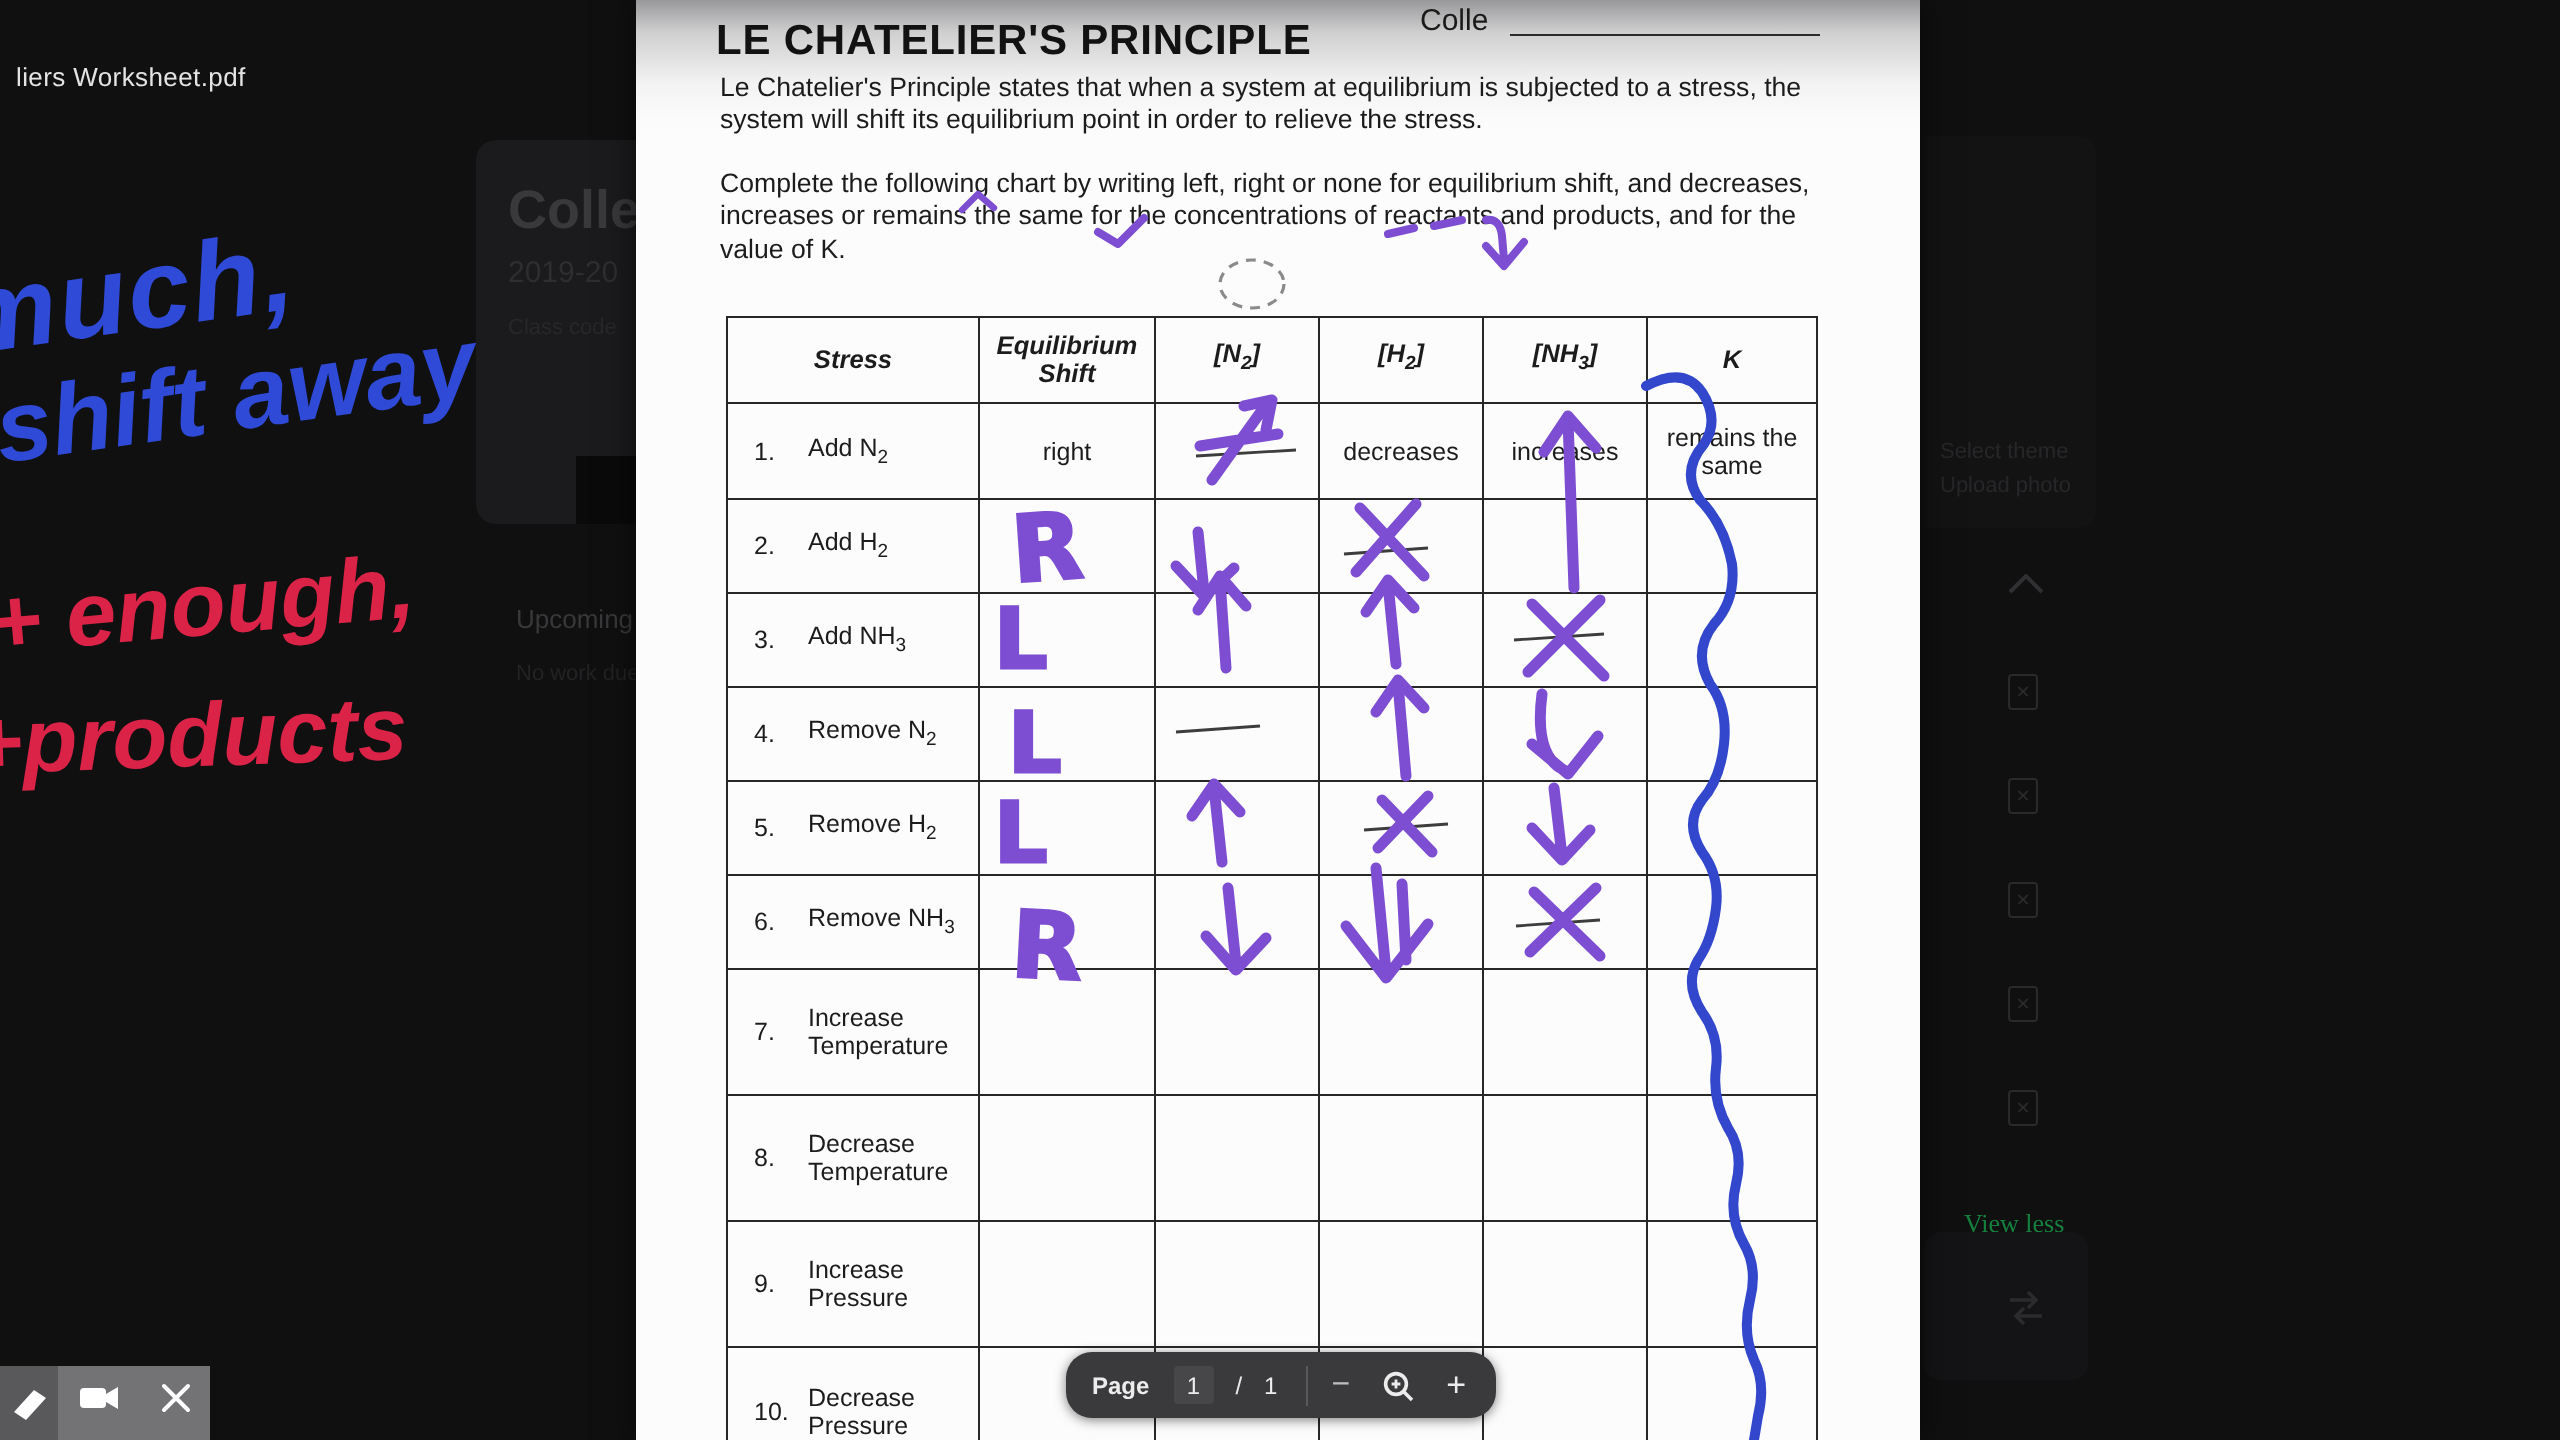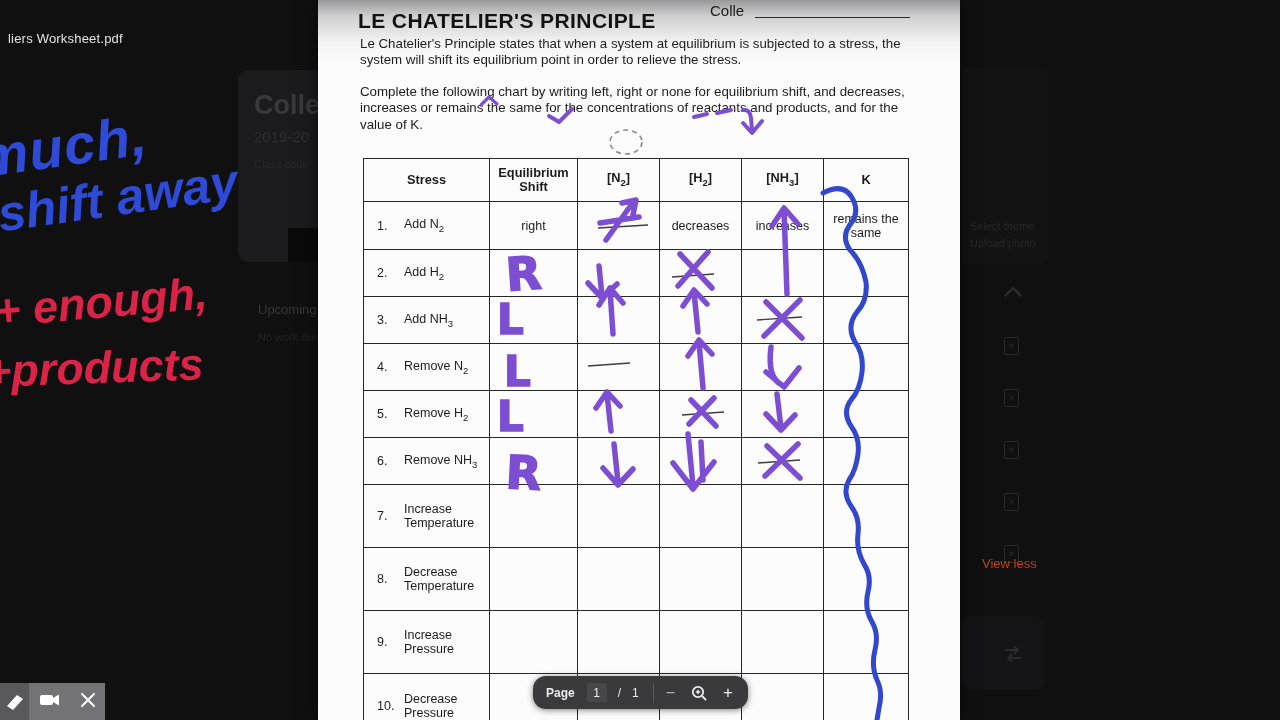--- a/index.html
+++ b/index.html
@@ -14,21 +14,21 @@
   .cc-year{left:16px;top:58px;font-size:15px;color:#2e2e30;white-space:nowrap;}
   .cc-code{left:16px;top:88px;font-size:11px;color:#28282a;white-space:nowrap;}
   .cc-thumb{left:50px;top:158px;width:30px;height:34px;background:#0a0a0b;}
   .upcoming{left:258px;top:302px;font-size:13px;color:#39393b;}
   .nowork{left:258px;top:331px;font-size:11px;color:#232325;}
   .rcard{left:962px;top:68px;width:86px;height:196px;background:#131314;border-radius:0 8px 8px 0;}
   .rc-t1{left:970px;top:220px;font-size:11px;color:#27272a;}
   .rc-t2{left:970px;top:237px;font-size:11px;color:#27272a;}
   .ricon{left:1004px;width:13px;height:16px;border:1.5px solid #2a2a2c;border-radius:2px;
          display:flex;align-items:center;justify-content:center;color:#2a2a2c;font-size:9px;line-height:1;}
-  .viewless{left:982px;top:556px;font-size:13px;color:#c2410c;}
+  .viewless{left:982px;top:604px;font-size:13px;color:#15803d;font-family:Liberation Serif, serif;}
   .rcard2{left:962px;top:616px;width:82px;height:74px;background:#141416;border-radius:8px;}
 
   
   .page{left:318px;top:0;width:642px;height:720px;overflow:hidden;color:#1c1c1c;z-index:2;
         background:linear-gradient(180deg,#98989a 0px,#cfcfd0 16px,#f3f3f3 42px,#fcfcfc 62px,#fcfcfc 100%);
         box-shadow:0 0 16px rgba(0,0,0,.6);}
   .ws-title{left:40px;top:9px;font-size:21px;font-weight:bold;letter-spacing:.4px;color:#121212;white-space:nowrap;}
   .name-label{left:392px;top:2px;font-size:15px;color:#1a1a1a;}
   .name-line{left:437px;top:0;width:155px;height:17px;border-bottom:1.5px solid #2a2a2a;}
   .para{left:42px;width:556px;font-size:13.3px;line-height:16.4px;color:#1c1c1c;}
@@ -39,21 +39,21 @@
   .eq-arrow{padding:0 8px;}
 
   .ws-table{position:absolute;left:45px;top:158px;width:545px;border-collapse:collapse;table-layout:fixed;color:#1c1c1c;}
   .ws-table td,.ws-table th{border:1.5px solid #272727;padding:0;font-size:12.5px;vertical-align:middle;background:transparent;}
   .ws-table th{font-weight:bold;font-size:12.8px;line-height:14px;}
   .ws-table sub{font-size:9.5px;}
   .ctr{text-align:center;}
   .ksmall{font-size:12.3px;line-height:14px;padding:0 3px;text-align:center;}
   .stress{display:flex;align-items:center;gap:9px;padding-left:13px;text-align:left;}
   .stress .num{min-width:18px;}
-  .rh{height:43px;} .r1{height:48px;} .rn{height:47px;} .rb{height:63px;} .rl{height:64px;}
+  .rh{height:43px;font-style:italic;} .r1{height:48px;} .rn{height:47px;} .rb{height:63px;} .rl{height:64px;}
 
   
   .overlay{left:0;top:0;z-index:5;pointer-events:none;}
   .hw{position:absolute;font-weight:bold;font-style:italic;white-space:nowrap;z-index:4;transform-origin:left top;}
   .hw-b1{left:-26px;top:126px;font-size:56px;transform:rotate(-8deg);letter-spacing:1px;color:#2e4ad6;}
   .hw-b2{left:-6px;top:186px;font-size:50px;transform:rotate(-8deg);color:#2e4ad6;}
   .hw-r1{left:-8px;top:286px;font-size:45px;transform:rotate(-5deg);color:#db2348;}
   .hw-r2{left:-16px;top:346px;font-size:45px;transform:rotate(-2deg);color:#db2348;}
 
   

